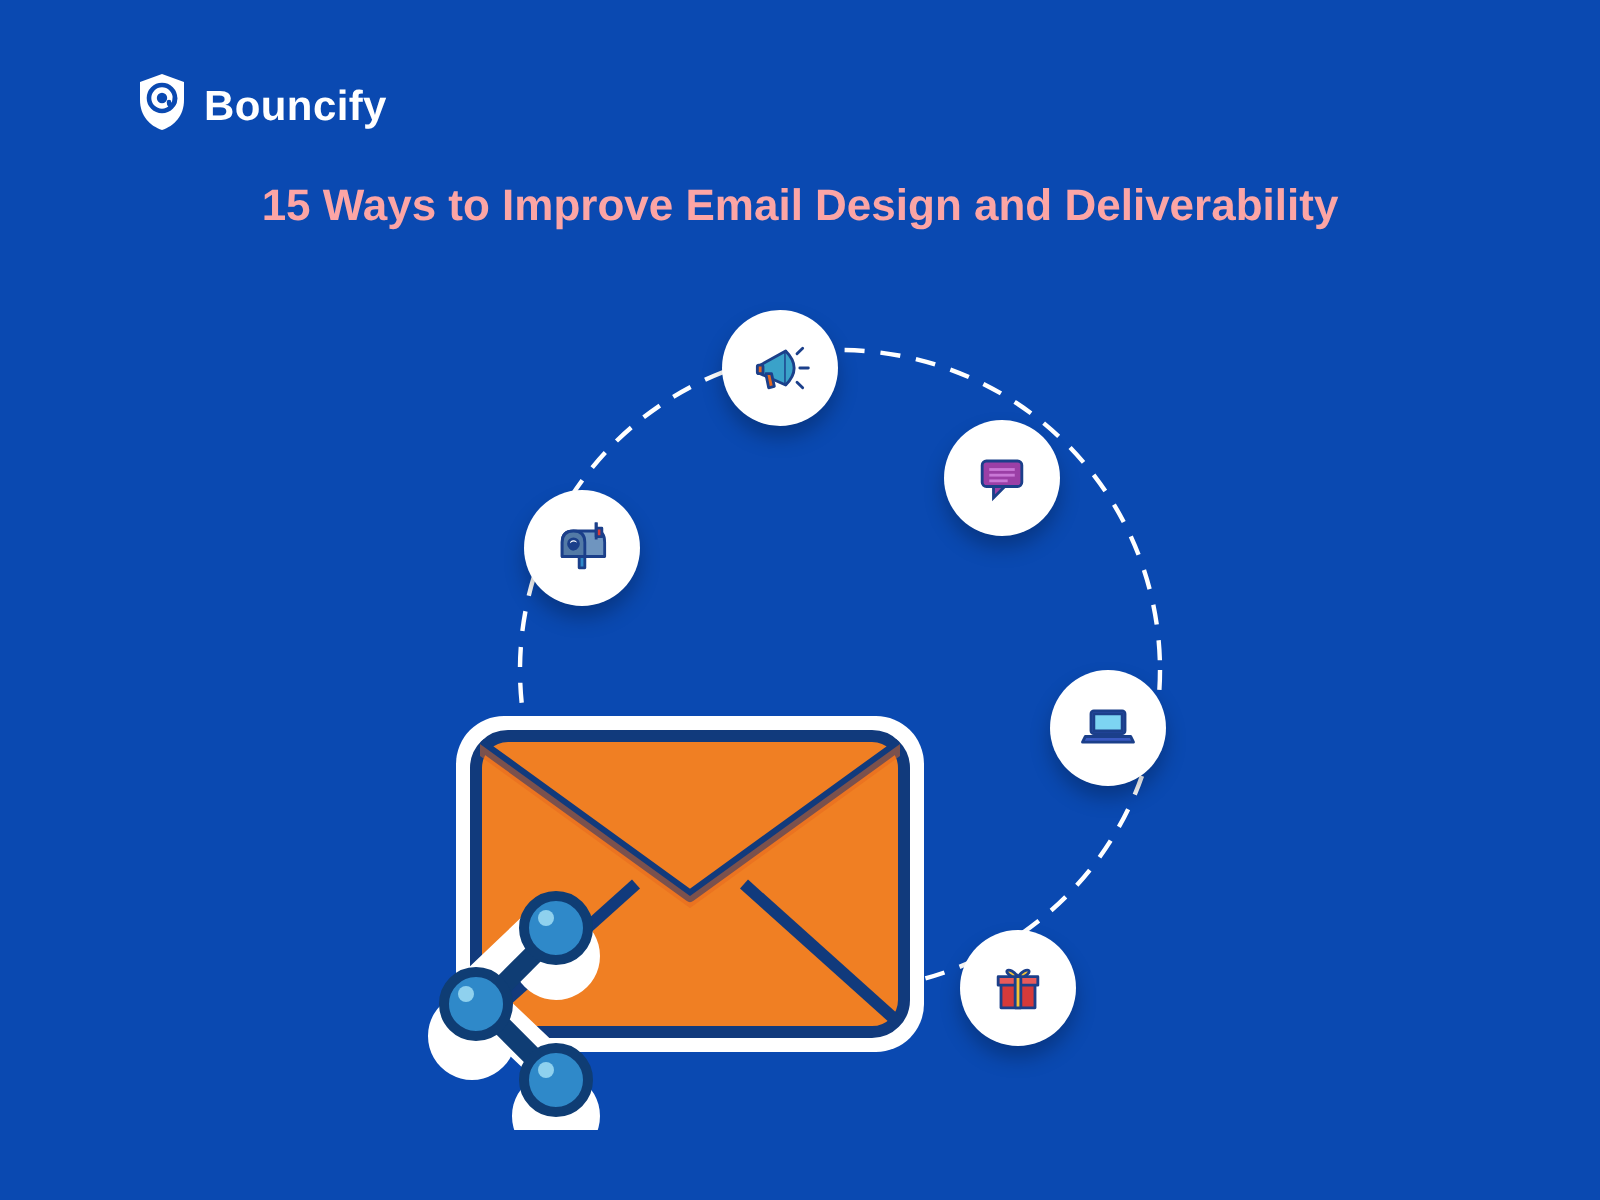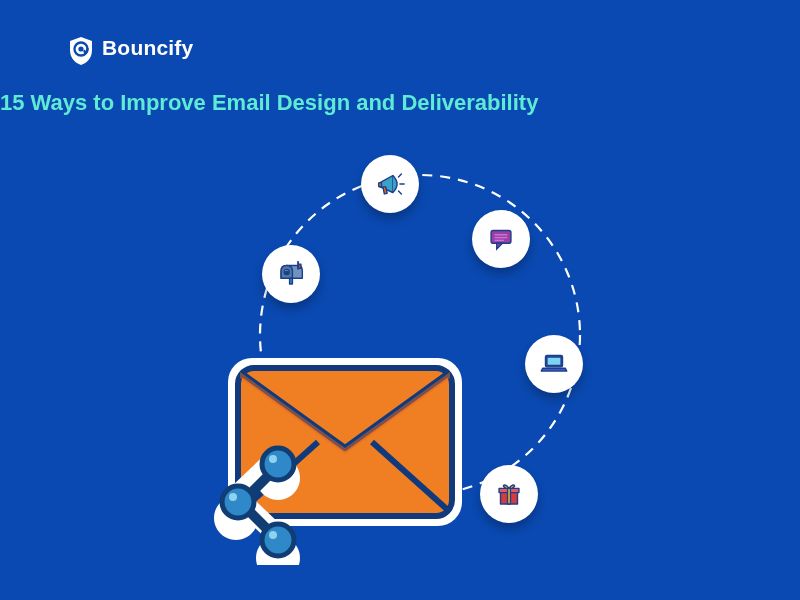--- a/index.html
+++ b/index.html
@@ -1,20 +1,20 @@
 <!DOCTYPE html>
 <html><head>
   <meta charset="utf-8">
   <style>
     * { margin:0; padding:0; box-sizing:border-box; }
     body { width:800px; height:600px; background:#0a49b1; font-family:Arial,Helvetica,sans-serif; position:relative; overflow:hidden; }
-    .logo { position:absolute; left:68px; top:36px; display:flex; align-items:flex-start; gap:8px; }
+    .logo { position:absolute; left:68px; top:36px; display:flex; align-items:flex-end; gap:8px; }
     .logo-badge { width:26px; height:30px; position:relative; }
     .brand { color:#fff; font-size:21px; font-weight:700; letter-spacing:.2px; }
-    .title { position:absolute; left:0; right:0; top:90px; color:#5eead4; font-size:22px; font-weight:700; text-align:left; }
+    .title { position:absolute; left:0; right:0; top:90px; color:#fca5a5; font-size:22px; font-weight:700; text-align:center; }
     .stage { position:absolute; left:0; right:0; top:120px; bottom:0; }
     .ring { position:absolute; left:240px; top:35px; width:360px; height:360px; }
     .ring circle.dash { fill:none; stroke:#fff; stroke-width:2.2; stroke-dasharray:10 8; }
     .bubble { position:absolute; width:58px; height:58px; border-radius:50%; background:#fff; box-shadow:0 6px 10px rgba(0,0,0,.25); display:flex; align-items:center; justify-content:center; }
     .bubble svg { width:34px; height:34px; }
     .pos-top     { left:361px; top:35px; }
     .pos-ur      { left:472px; top:90px; }
     .pos-ul      { left:262px; top:125px; }
     .pos-right   { left:525px; top:215px; }
     .pos-lr      { left:480px; top:345px; }

